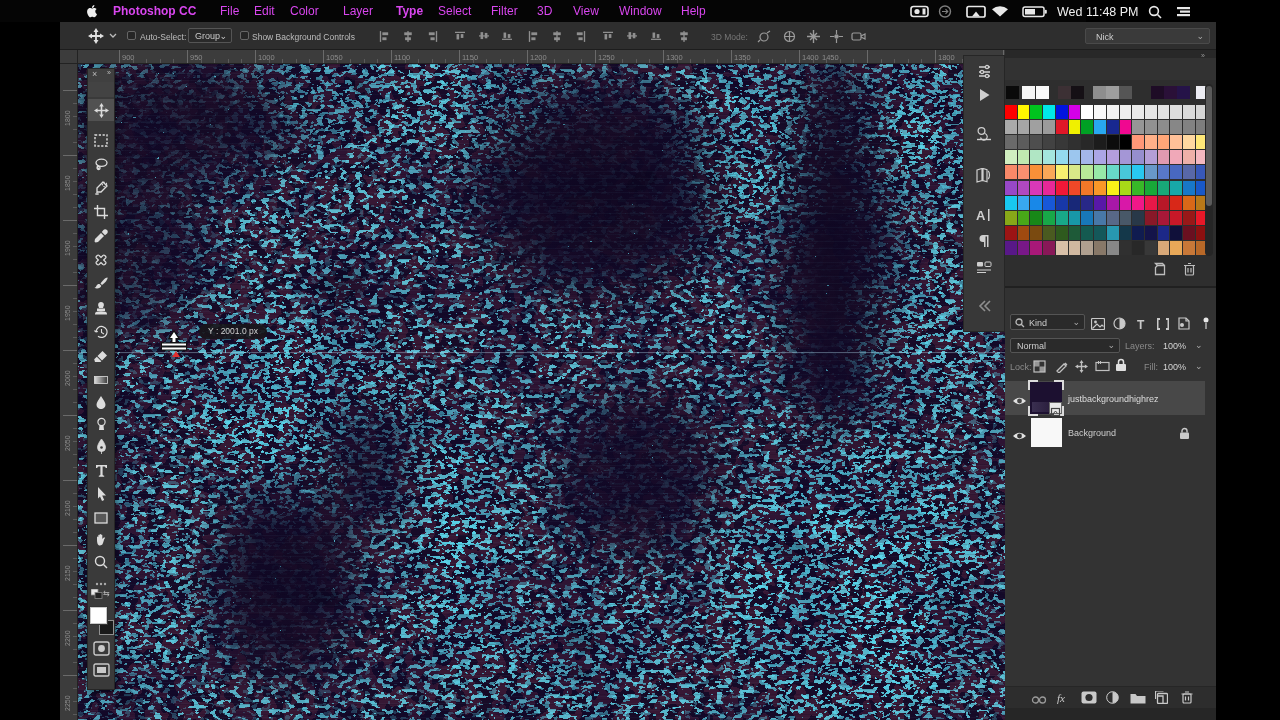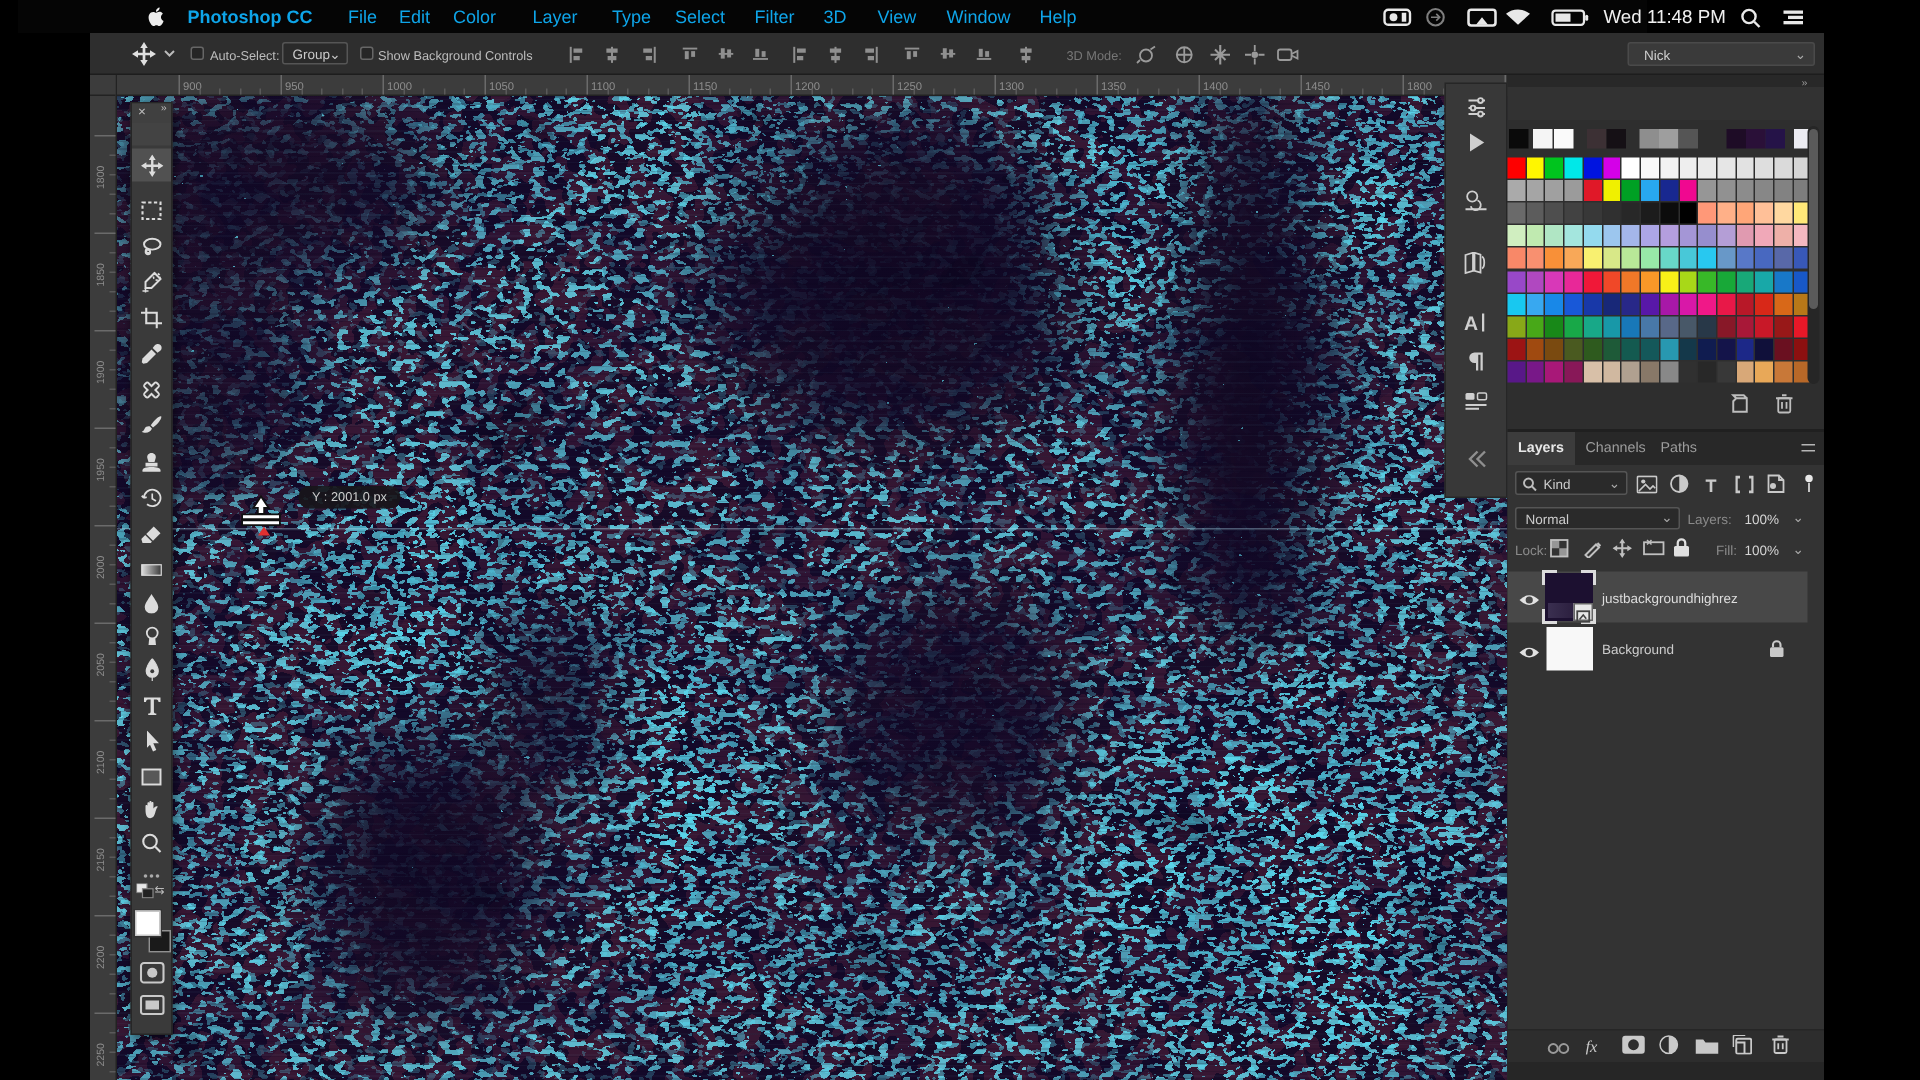--- a/index.html
+++ b/index.html
@@ -1,19 +1,19 @@
 <!DOCTYPE html>
 <html><head><meta charset="utf-8">
 <style>
 *{margin:0;padding:0;box-sizing:border-box}
 html,body{width:1280px;height:720px;overflow:hidden;background:#000;font-family:"Liberation Sans",sans-serif}
 .abs{position:absolute}
 #stage{position:relative;width:1280px;height:720px;background:#000}
 
-#menubar{left:12px;top:0;width:1086px;height:22px;background:#050505;color:#0ea5e9;font-size:12px}
+#menubar{left:0;top:0;width:1086px;height:22px;background:#050505;color:#d946ef;font-size:12px}
 #menubar .mi{position:absolute;top:4px;white-space:nowrap}
 
 #opts{left:60px;top:22px;width:1156px;height:28px;background:#2e2e2e;border-bottom:1px solid #1d1d1d;color:#bdbdbd;font-size:8.5px}
 #opts .oi{position:absolute;white-space:nowrap}
 .ddbox{border:1px solid #555;background:#2a2a2a;border-radius:2px;color:#c9c9c9}
 
 #hruler{left:78px;top:50px;width:927px;height:14px;background:#3c3c3c;border-bottom:1px solid #222;overflow:hidden}
 #vruler{left:60px;top:50px;width:18px;height:670px;background:#3c3c3c;border-right:1px solid #222;overflow:hidden}
 .rlab{position:absolute;color:#8d8d8d;font-size:7.5px}
 .vlab{transform:rotate(-90deg);transform-origin:left top;font-size:7px}
@@ -184,21 +184,21 @@
 </div>
 <div id="menubar" class="abs">
 <svg class="abs" style="left:86px;top:4px" width="13" height="14" viewBox="0 0 13 14" xmlns="http://www.w3.org/2000/svg">
         <path fill="#ededed" d="M9.3 7.4c0-1.5 1.2-2.2 1.3-2.3-.7-1-1.8-1.2-2.2-1.2-.9-.1-1.8.6-2.3.6-.5 0-1.2-.6-2-.5-1 0-2 .6-2.5 1.5-1.1 1.9-.3 4.7.8 6.2.5.8 1.1 1.6 1.9 1.6.8 0 1.1-.5 2-.5.9 0 1.2.5 2 .5.8 0 1.4-.8 1.9-1.5.6-.9.8-1.7.8-1.8 0 0-1.6-.6-1.7-2.6zM7.8 2.9c.4-.5.7-1.2.6-1.9-.6 0-1.4.4-1.8 1-.4.5-.7 1.2-.6 1.9.7 0 1.4-.4 1.8-1z"></path>
       </svg>
 <div class="mi" style="left:113px;font-weight:bold">Photoshop CC</div>
 <div class="mi" style="left:220px;font-weight:normal">File</div>
 <div class="mi" style="left:254px;font-weight:normal">Edit</div>
 <div class="mi" style="left:290px;font-weight:normal">Color</div>
 <div class="mi" style="left:343px;font-weight:normal">Layer</div>
-<div class="mi" style="left:396px;font-weight:normal">Type</div>
+<div class="mi" style="left:396px;font-weight:bold">Type</div>
 <div class="mi" style="left:438px;font-weight:normal">Select</div>
 <div class="mi" style="left:491px;font-weight:normal">Filter</div>
 <div class="mi" style="left:537px;font-weight:normal">3D</div>
 <div class="mi" style="left:573px;font-weight:normal">View</div>
 <div class="mi" style="left:619px;font-weight:normal">Window</div>
 <div class="mi" style="left:681px;font-weight:normal">Help</div>
 <svg class="abs" style="left:908px;top:4px" width="300px" height="15" viewBox="0 0 300 15" xmlns="http://www.w3.org/2000/svg" fill="#e8e8e8">
 <rect x="3" y="2.5" width="17" height="10" rx="2.5" fill="none" stroke="#e8e8e8" stroke-width="1.6"></rect>
 <circle cx="9" cy="7.5" r="2.6"></circle>
         <rect x="14.5" y="4.5" width="3" height="6"></rect>
@@ -381,21 +381,21 @@
 <div class="abs" style="left:680.2px;top:9px;width:1px;height:5px;background:#5a5a5a"></div>
 <div class="abs" style="left:693.8px;top:9px;width:1px;height:5px;background:#5a5a5a"></div>
 <div class="abs" style="left:707.4px;top:9px;width:1px;height:5px;background:#5a5a5a"></div>
 <div class="abs" style="left:721px;top:0;width:1px;height:14px;background:#6a6a6a"></div>
 <div class="rlab" style="left:724px;top:3px">1400</div>
 <div class="abs" style="left:734.6px;top:9px;width:1px;height:5px;background:#5a5a5a"></div>
 <div class="abs" style="left:748.2px;top:9px;width:1px;height:5px;background:#5a5a5a"></div>
 <div class="abs" style="left:761.8px;top:9px;width:1px;height:5px;background:#5a5a5a"></div>
 <div class="abs" style="left:775.4px;top:9px;width:1px;height:5px;background:#5a5a5a"></div>
 <div class="abs" style="left:789px;top:0;width:1px;height:14px;background:#6a6a6a"></div>
-<div class="rlab" style="left:792px;top:3px">1450</div>
+<div class="rlab" style="left:744px;top:3px">1450</div>
 <div class="abs" style="left:802.6px;top:9px;width:1px;height:5px;background:#5a5a5a"></div>
 <div class="abs" style="left:816.2px;top:9px;width:1px;height:5px;background:#5a5a5a"></div>
 <div class="abs" style="left:829.8px;top:9px;width:1px;height:5px;background:#5a5a5a"></div>
 <div class="abs" style="left:843.4px;top:9px;width:1px;height:5px;background:#5a5a5a"></div>
 <div class="abs" style="left:857px;top:0;width:1px;height:14px;background:#6a6a6a"></div>
 <div class="rlab" style="left:860px;top:3px">1800</div>
 <div class="abs" style="left:870.6px;top:9px;width:1px;height:5px;background:#5a5a5a"></div>
 <div class="abs" style="left:884.2px;top:9px;width:1px;height:5px;background:#5a5a5a"></div>
 <div class="abs" style="left:897.8px;top:9px;width:1px;height:5px;background:#5a5a5a"></div>
 <div class="abs" style="left:911.4px;top:9px;width:1px;height:5px;background:#5a5a5a"></div>
@@ -854,28 +854,20 @@
 <div class="abs" style="left:200px;top:34px;width:8px;height:172px;background:#262626;border-radius:4px"></div>
 <div class="abs" style="left:201px;top:36px;width:6px;height:120px;background:#5a5a5a;border-radius:3px"></div>
 <div class="abs" style="left:148px;top:212px"><svg width="15" height="14" xmlns="http://www.w3.org/2000/svg" fill="none" stroke="#bdbdbd" stroke-width="1.3">
           <path d="M4.5 3.5 h7 v9 h-9 v-7 Z M4.5 3.5 L2.5 1.5 h7 l2 2"></path>
         </svg></div>
 <div class="abs" style="left:178px;top:212px"><svg width="13" height="14" xmlns="http://www.w3.org/2000/svg" fill="none" stroke="#bdbdbd" stroke-width="1.2">
           <rect x="2.5" y="3.5" width="8" height="9.5" rx="1"></rect>
           <path d="M1 3.5 h11 M5 1.5 h3 M5 6 v4.5 M8 6 v4.5"></path>
         </svg></div>
 <div class="abs" style="left:0;top:236px;width:211px;height:2px;background:#202020"></div>
-<div class="ptabbar" style="top:238px">
-<div class="ptab act" style="left:0">Layers</div>
-<div class="ptab" style="left:45px">Channels</div>
-<div class="ptab" style="left:95px">Paths</div>
-<div class="abs" style="right:6px;top:8px;width:9px;height:8px">
-          <div style="border-top:1.3px solid #b5b5b5;border-bottom:1.3px solid #b5b5b5;height:5px"></div>
-        </div>
-</div>
 <div class="abs" style="left:0;top:260px;width:211px;height:460px;background:#333333"></div>
 <div class="abs ddbox" style="left:5px;top:264px;width:75px;height:16px">
         <svg style="position:absolute;left:4px;top:3px" width="10" height="10" xmlns="http://www.w3.org/2000/svg">
           <circle cx="4" cy="4" r="3" fill="none" stroke="#bbb" stroke-width="1.3"></circle>
           <path d="M6.2 6.2 L9 9" stroke="#bbb" stroke-width="1.3"></path>
         </svg>
         <span style="position:absolute;left:18px;top:3px;font-size:9px;color:#ccc">Kind</span>
         <span style="position:absolute;right:4px;top:2px;color:#aaa;font-size:9px">⌄</span>
       </div>
 <div class="abs" style="left:86px;top:266px"><svg width="14" height="12" xmlns="http://www.w3.org/2000/svg">

